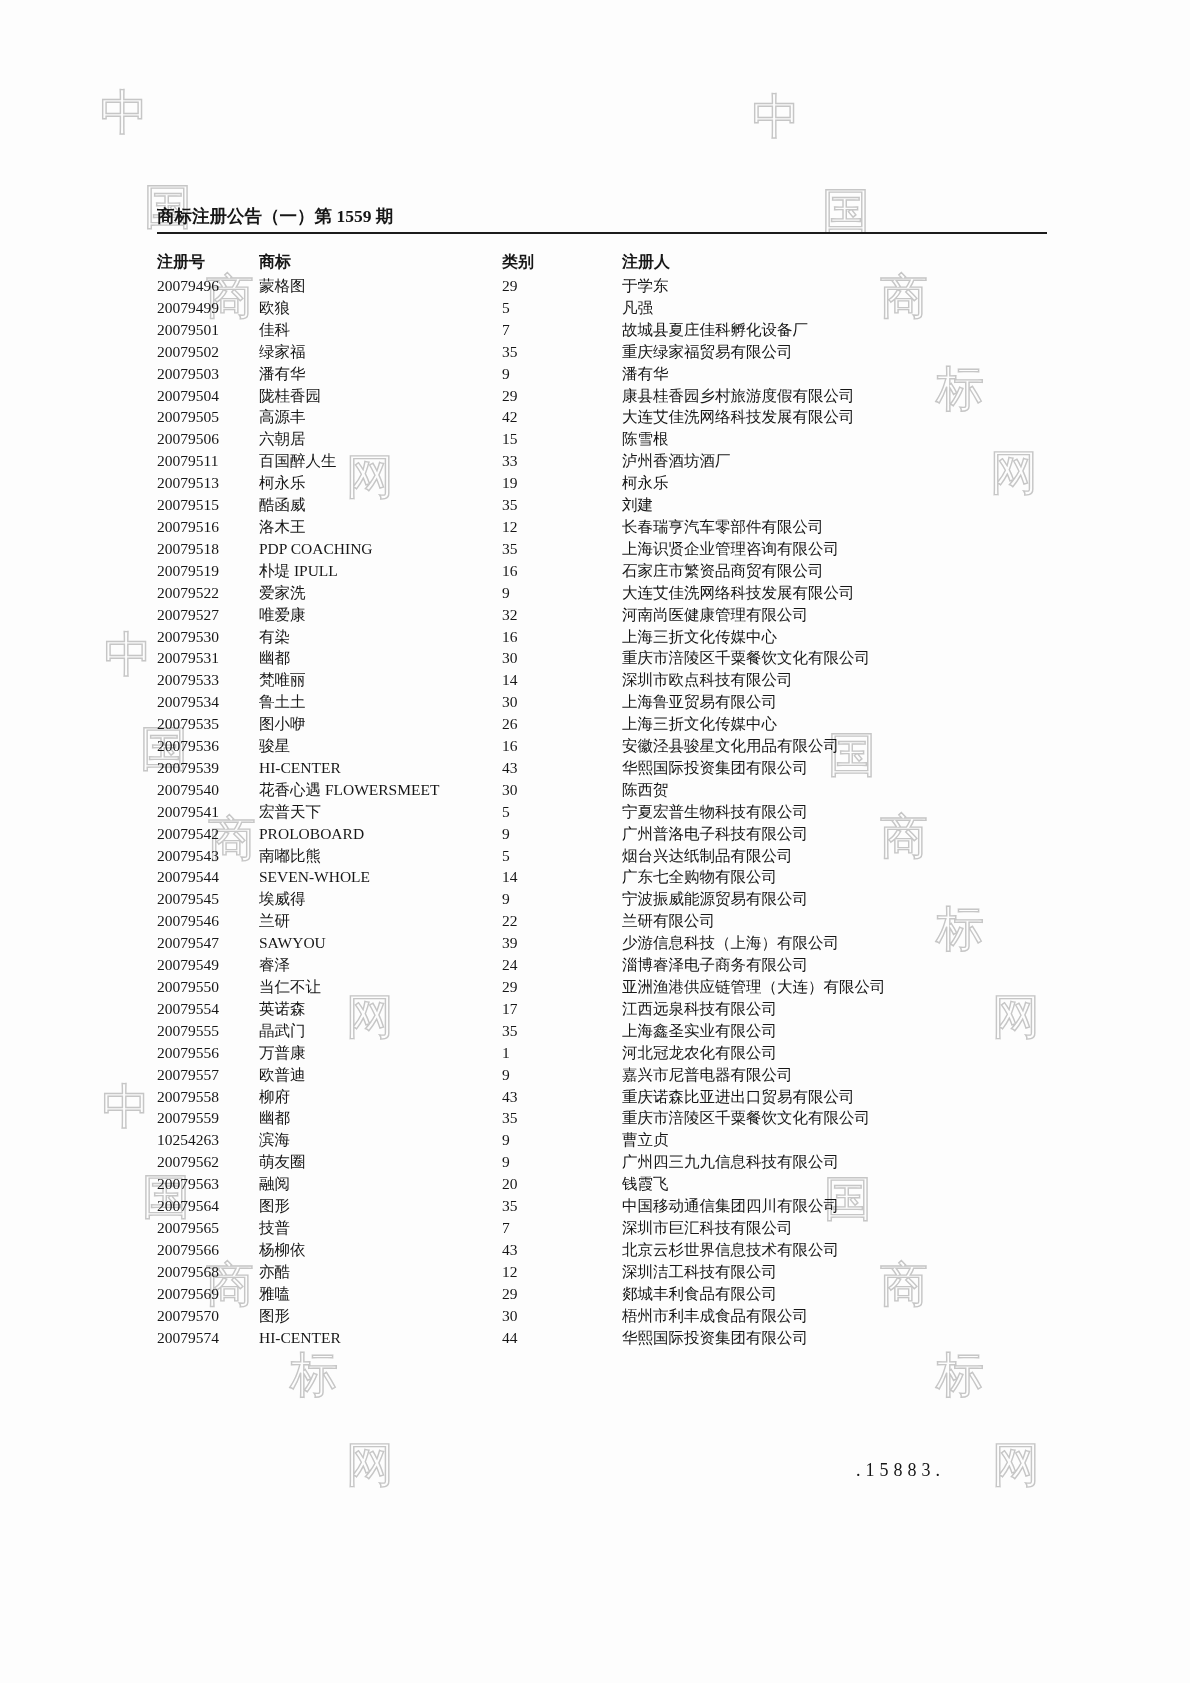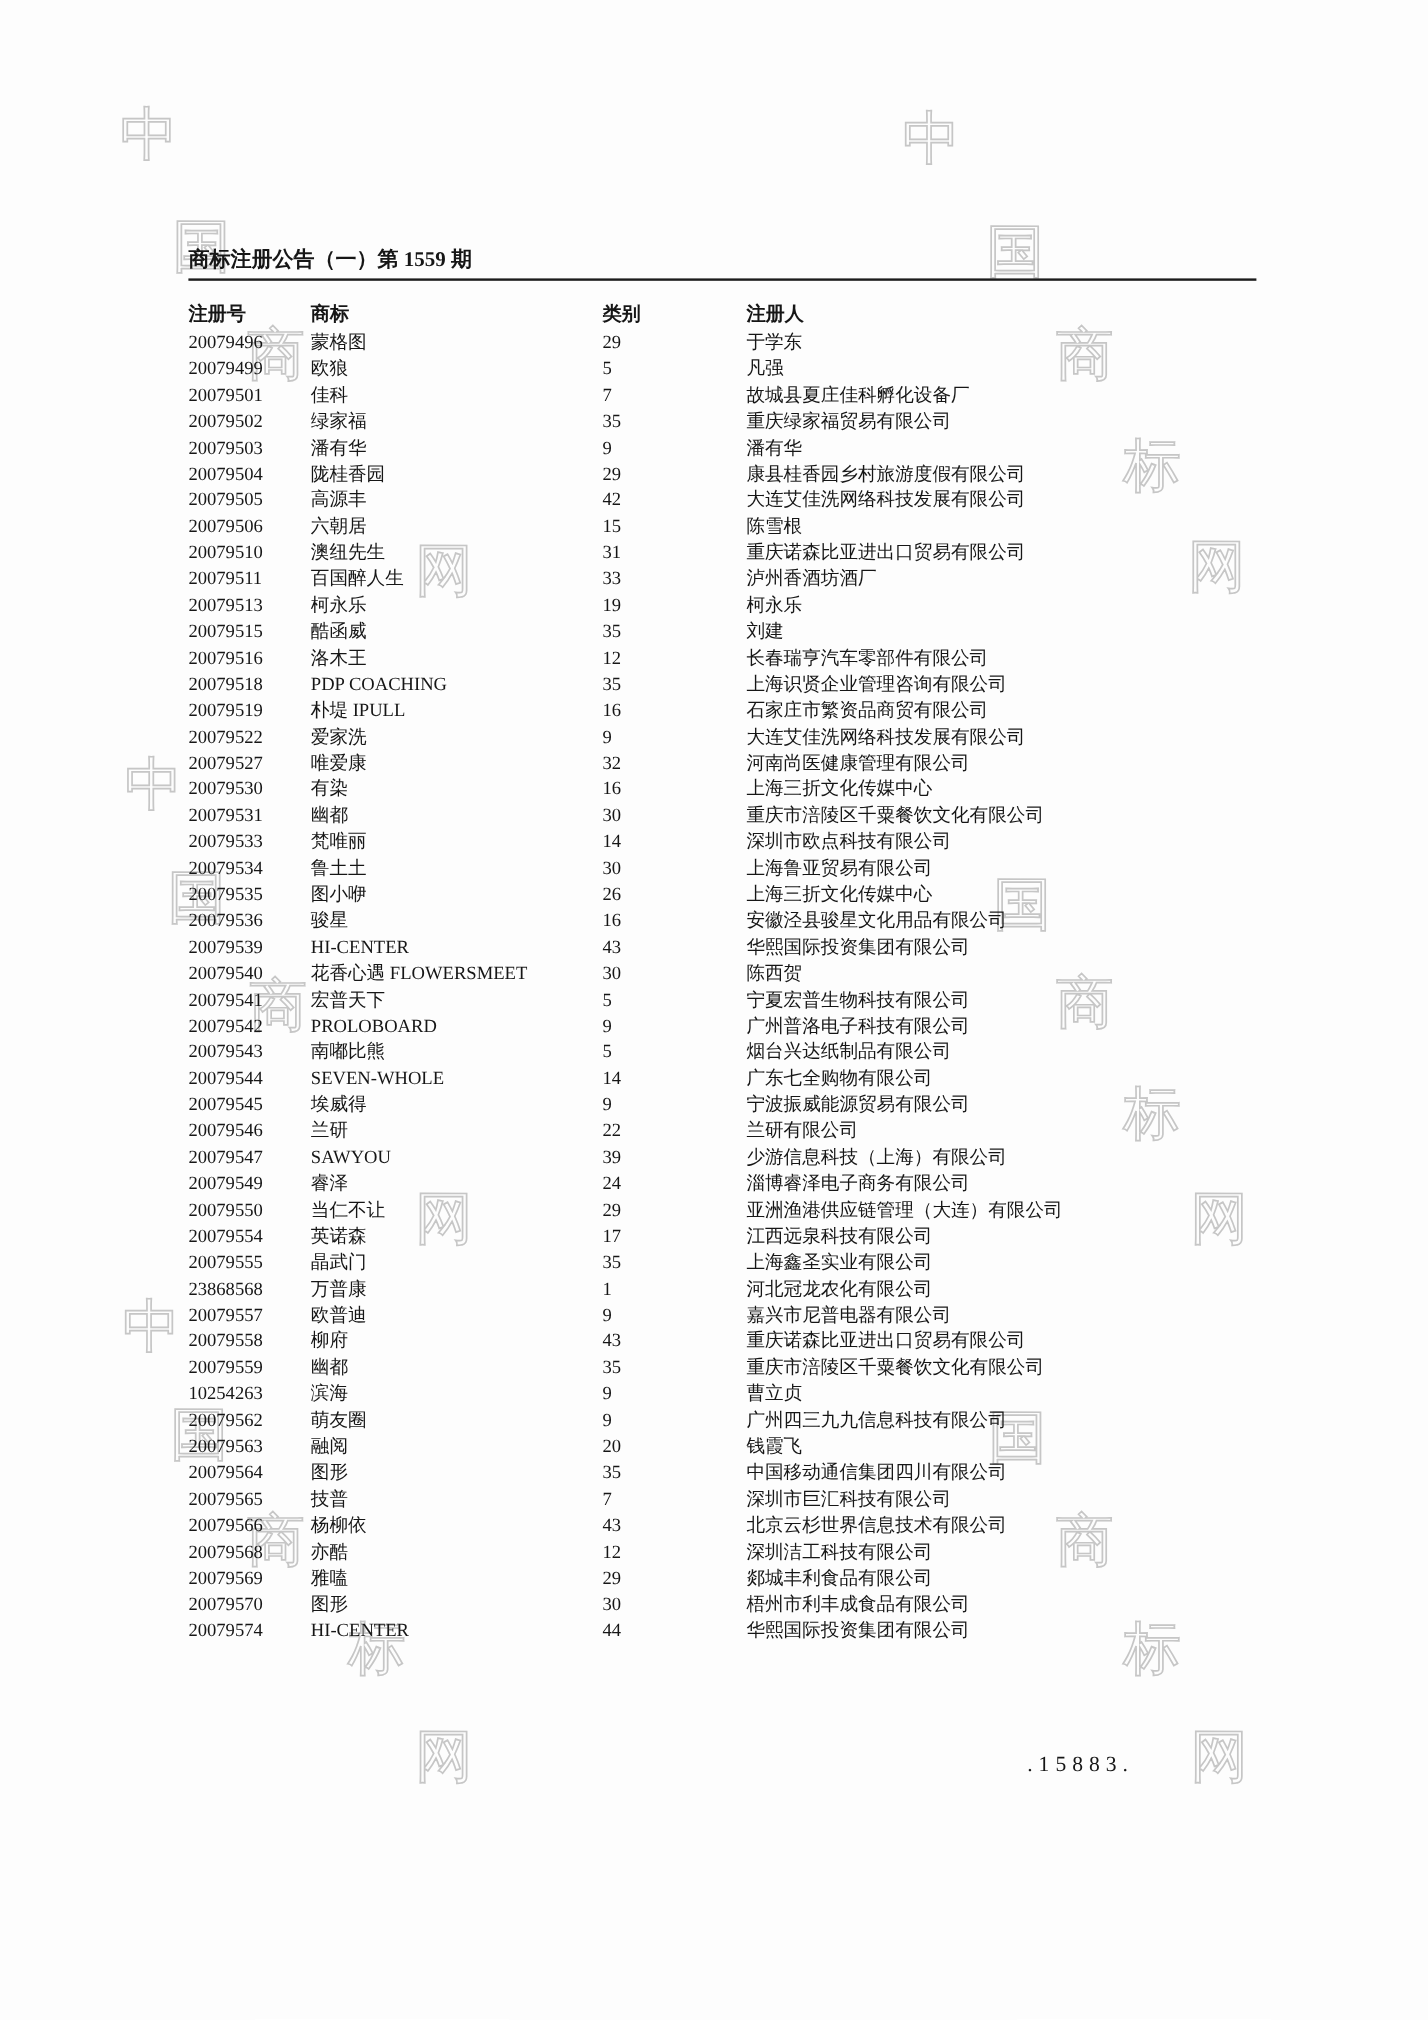--- a/index.html
+++ b/index.html
@@ -164,26 +164,20 @@
             <td>42</td>
             <td>大连艾佳洗网络科技发展有限公司</td>
           </tr>
           <tr>
             <td>20079506</td>
             <td>六朝居</td>
             <td>15</td>
             <td>陈雪根</td>
           </tr>
           <tr>
-            <td>20079510</td>
-            <td>澳纽先生</td>
-            <td>31</td>
-            <td>重庆诺森比亚进出口贸易有限公司</td>
-          </tr>
-          <tr>
             <td>20079511</td>
             <td>百国醉人生</td>
             <td>33</td>
             <td>泸州香酒坊酒厂</td>
           </tr>
           <tr>
             <td>20079513</td>
             <td>柯永乐</td>
             <td>19</td>
             <td>柯永乐</td>
@@ -332,21 +326,21 @@
             <td>17</td>
             <td>江西远泉科技有限公司</td>
           </tr>
           <tr>
             <td>20079555</td>
             <td>晶武门</td>
             <td>35</td>
             <td>上海鑫圣实业有限公司</td>
           </tr>
           <tr>
-            <td>23868568</td>
+            <td>20079556</td>
             <td>万普康</td>
             <td>1</td>
             <td>河北冠龙农化有限公司</td>
           </tr>
           <tr>
             <td>20079557</td>
             <td>欧普迪</td>
             <td>9</td>
             <td>嘉兴市尼普电器有限公司</td>
           </tr>

